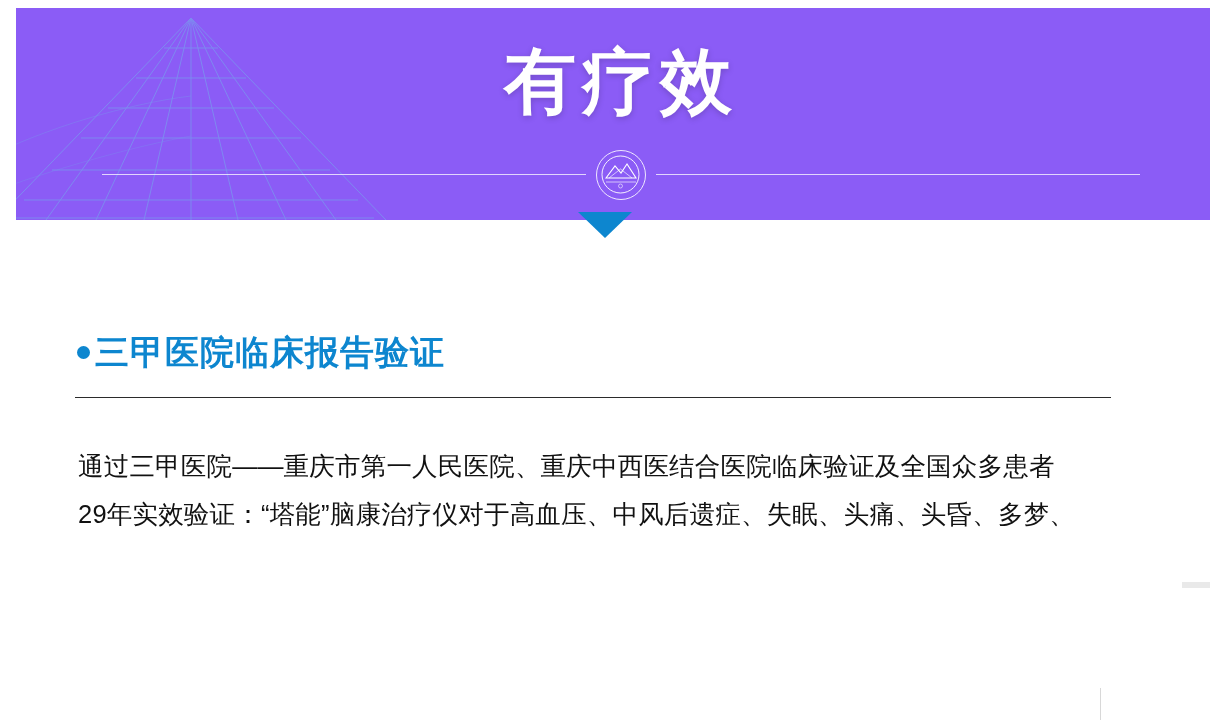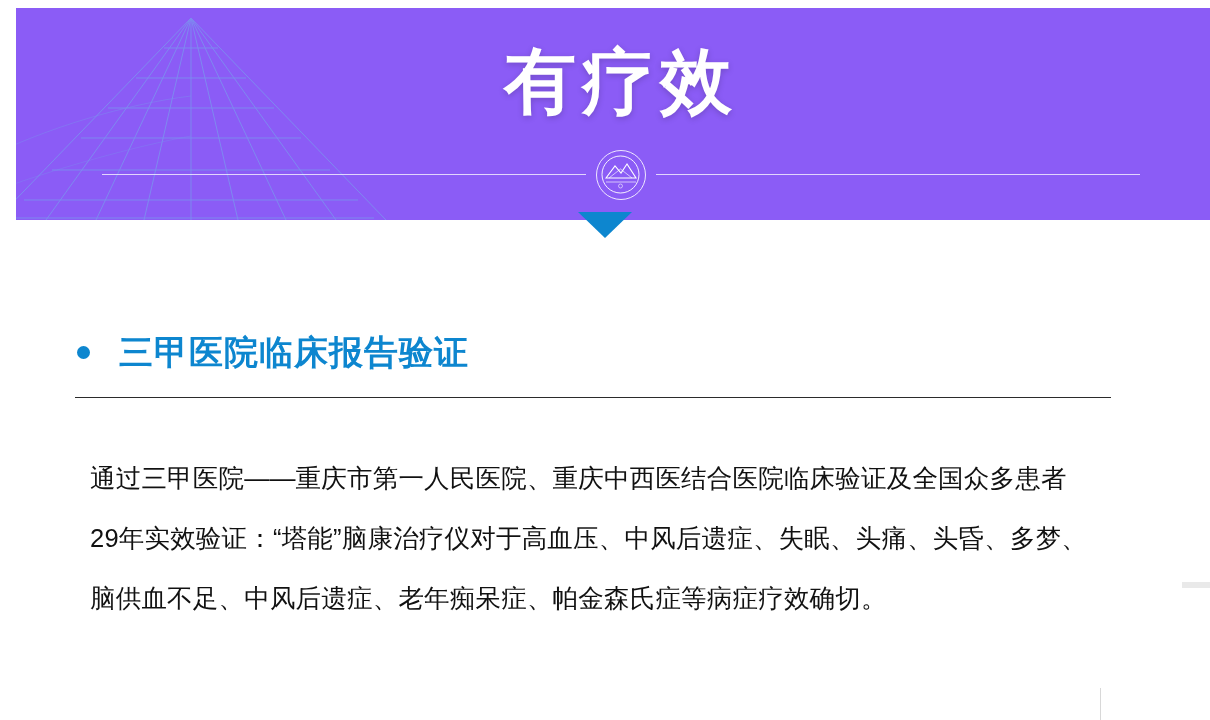--- a/index.html
+++ b/index.html
@@ -82,21 +82,21 @@
   
   .section {
     position: absolute;
     left: 75px;
     top: 332px;
     width: 1060px;
   }
   .section-head {
     display: flex;
     align-items: center;
-    gap: 29px;
+    gap: 5px;
   }
   .bullet-dot {
     width: 13px;
     height: 13px;
     border-radius: 50%;
     background: #0d86cf;
     flex: 0 0 auto;
     margin-left: 2px;
   }
   .section-title {
@@ -117,21 +117,21 @@
   .body-text {
     position: absolute;
     left: 78px;
     top: 442px;
     width: 1065px;
     color: #111111;
     font-size: 25.5px;
     line-height: 48px;
     letter-spacing: 0.2px;
   }
-  .body-text p { margin: 12px; }
+  .body-text p { margin: 0; }
 
   
   .edge-mark-right {
     position: absolute;
     right: 0;
     top: 582px;
     width: 28px;
     height: 6px;
     background: #e9e9e9;
   }
@@ -207,17 +207,16 @@
   <div class="section-head">
     <span class="bullet-dot"></span>
     <span class="section-title">三甲医院临床报告验证</span>
   </div>
   <div class="divider"></div>
 </div>
 
 <div class="body-text">
   <p>通过三甲医院——重庆市第一人民医院、重庆中西医结合医院临床验证及全国众多患者</p>
   <p>29年实效验证：“塔能”脑康治疗仪对于高血压、中风后遗症、失眠、头痛、头昏、多梦、</p>
-  <p>脑供血不足、中风后遗症、老年痴呆症、帕金森氏症等病症疗效确切。</p>
 </div>
 
 <div class="edge-mark-right"></div>
 <div class="edge-mark-bottom"></div>
 
 </body></html>

